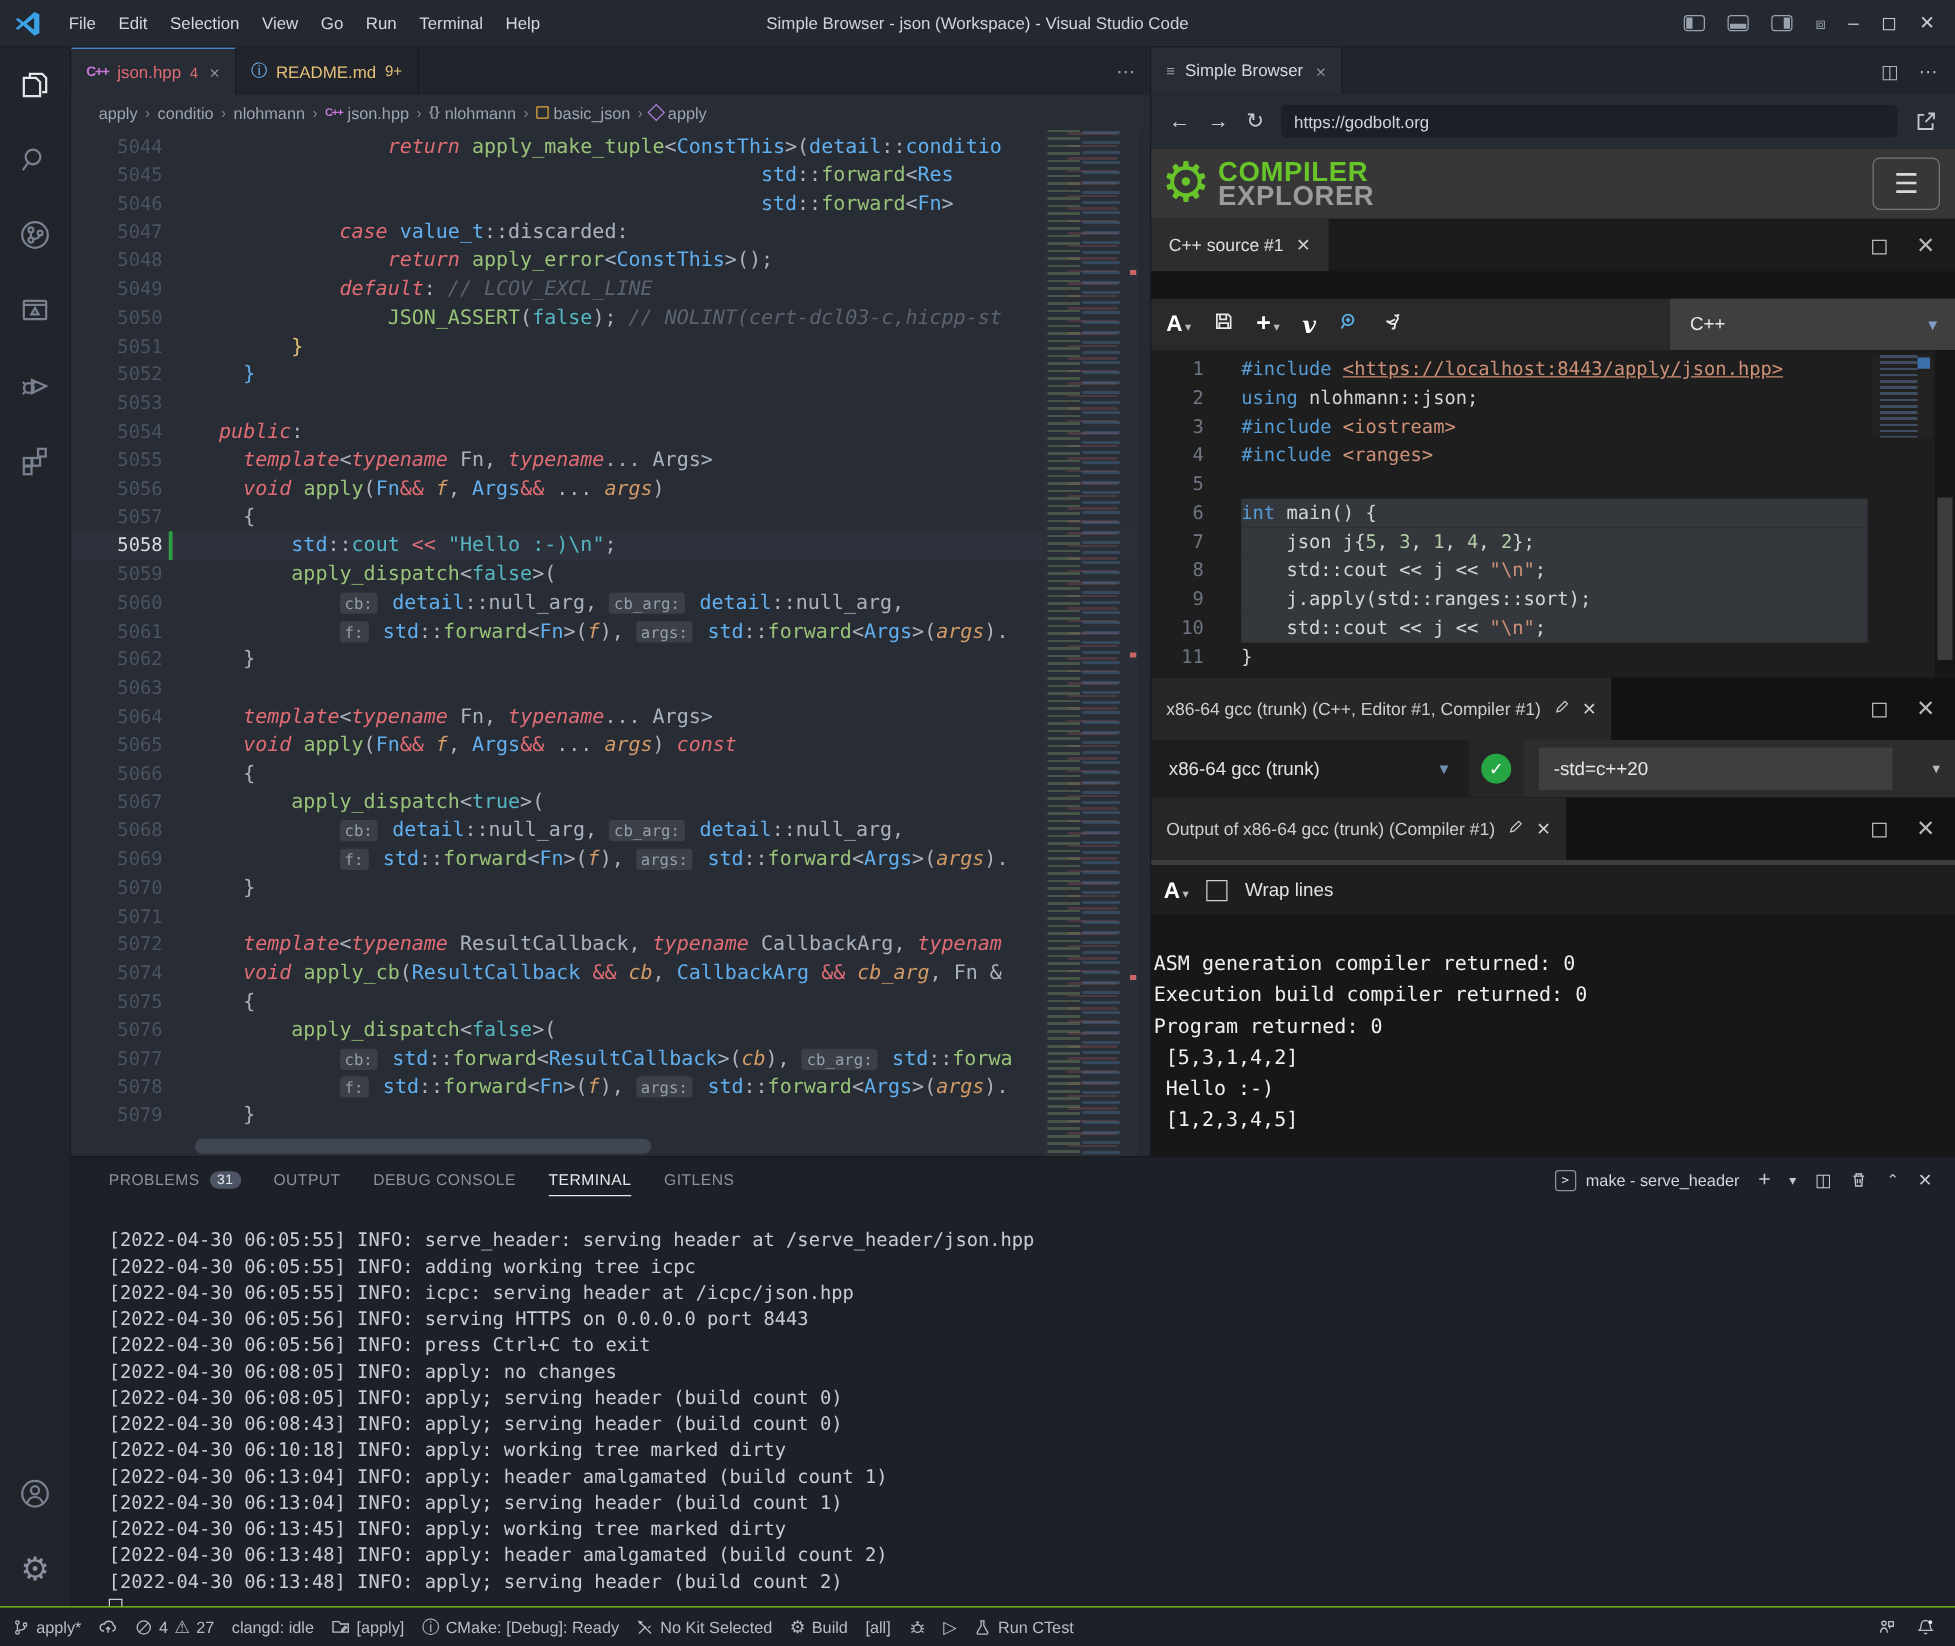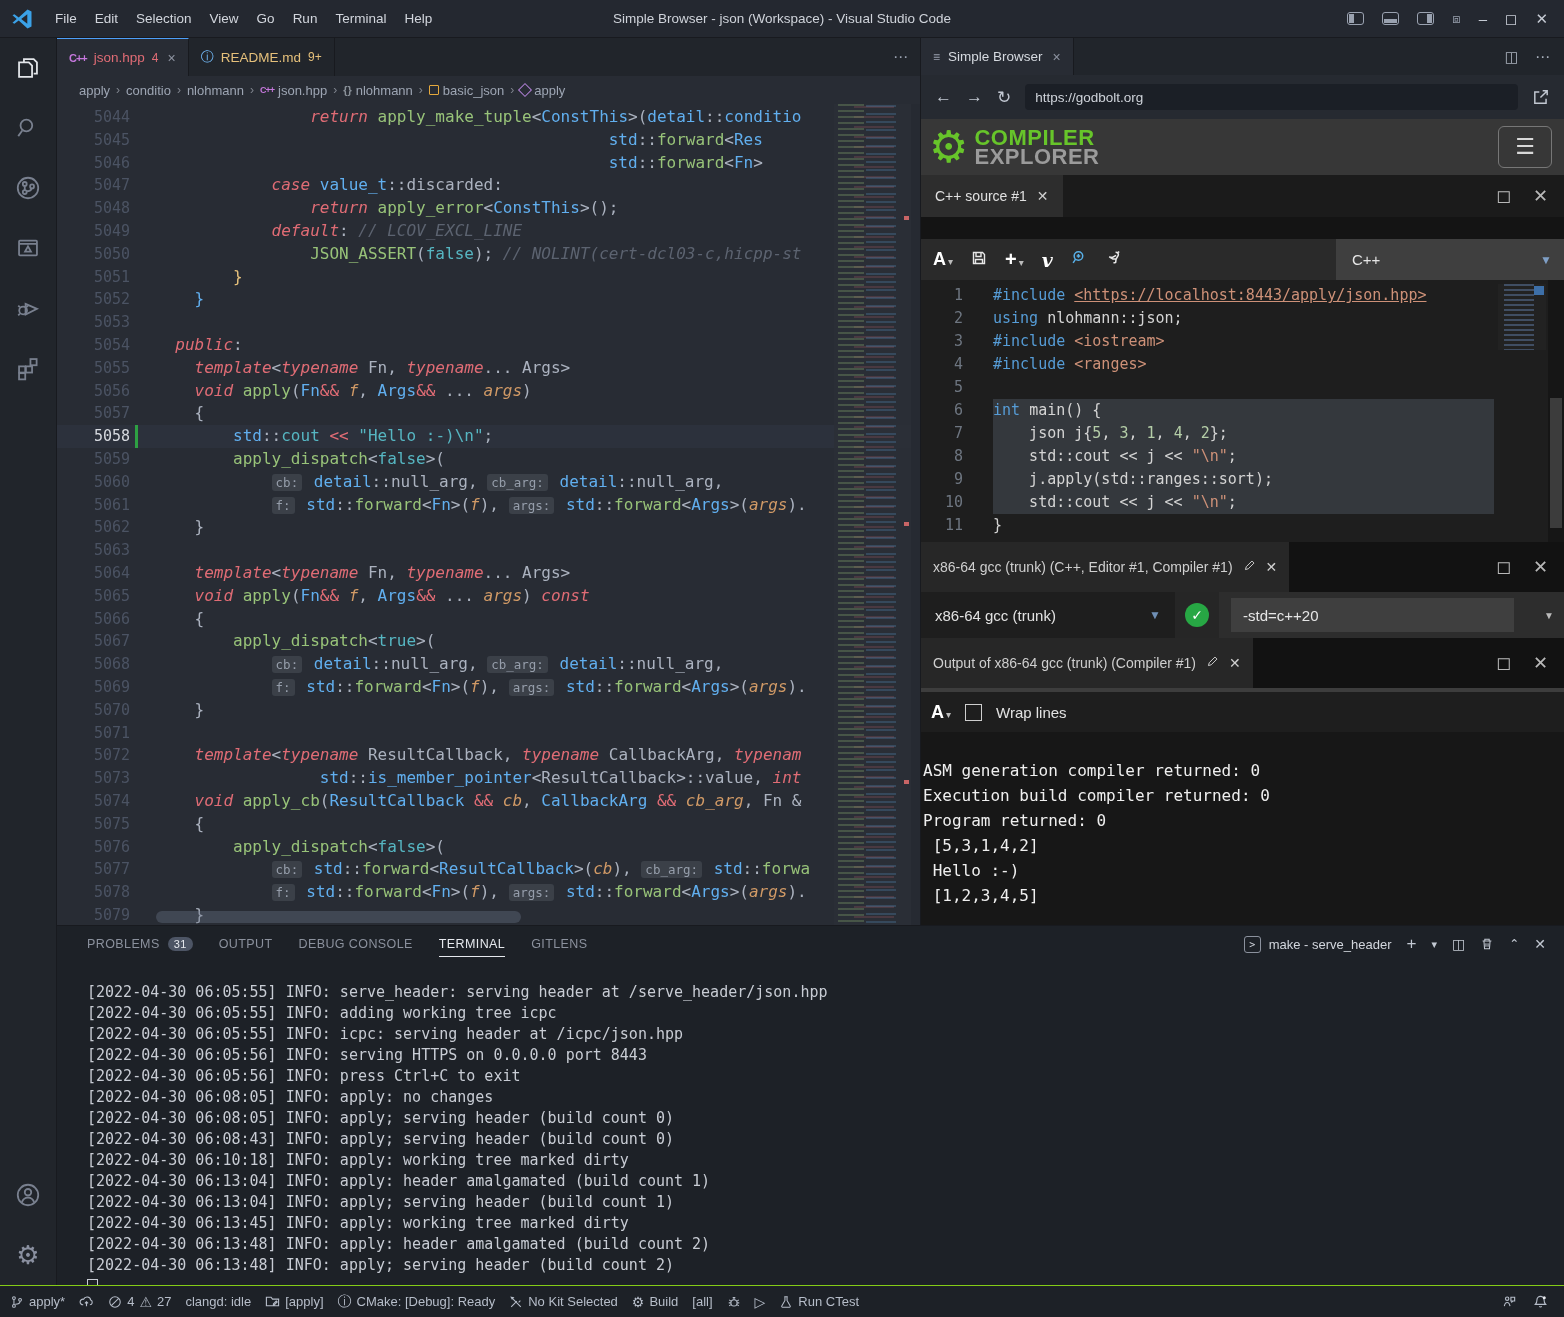--- a/index.html
+++ b/index.html
@@ -332,21 +332,20 @@
           <div class="code-line"><div class="ln">5063</div><div class="lt"></div></div>
           <div class="code-line"><div class="ln">5064</div><div class="lt"><span class="ws" style="width: calc(4ch);"></span><span class="kw">template</span><span class="pl">&lt;</span><span class="kw">typename</span><span class="pl"> Fn, </span><span class="kw">typename</span><span class="pl">... Args&gt;</span></div></div>
           <div class="code-line"><div class="ln">5065</div><div class="lt"><span class="ws" style="width: calc(4ch);"></span><span class="kw">void </span><span class="fn">apply</span><span class="pl">(</span><span class="ty">Fn</span><span class="op">&amp;&amp;</span><span class="pl"> </span><span class="pa">f</span><span class="pl">, </span><span class="ty">Args</span><span class="op">&amp;&amp;</span><span class="pl"> ... </span><span class="pa">args</span><span class="pl">) </span><span class="kw">const</span></div></div>
           <div class="code-line"><div class="ln">5066</div><div class="lt"><span class="ws" style="width: calc(4ch);"></span><span class="pl">{</span></div></div>
           <div class="code-line"><div class="ln">5067</div><div class="lt"><span class="ws" style="width: calc(8ch);"></span><span class="fn">apply_dispatch</span><span class="pl">&lt;</span><span class="cy">true</span><span class="pl">&gt;(</span></div></div>
           <div class="code-line"><div class="ln">5068</div><div class="lt"><span class="ws" style="width: calc(12ch);"></span><span class="hint">cb:</span><span class="pl"> </span><span class="ty">detail</span><span class="pl">::null_arg, </span><span class="hint">cb_arg:</span><span class="pl"> </span><span class="ty">detail</span><span class="pl">::null_arg,</span></div></div>
           <div class="code-line"><div class="ln">5069</div><div class="lt"><span class="ws" style="width: calc(12ch);"></span><span class="hint">f:</span><span class="pl"> </span><span class="ty">std</span><span class="pl">::</span><span class="fn">forward</span><span class="pl">&lt;</span><span class="ty">Fn</span><span class="pl">&gt;(</span><span class="pa">f</span><span class="pl">), </span><span class="hint">args:</span><span class="pl"> </span><span class="ty">std</span><span class="pl">::</span><span class="fn">forward</span><span class="pl">&lt;</span><span class="ty">Args</span><span class="pl">&gt;(</span><span class="pa">args</span><span class="pl">).</span></div></div>
           <div class="code-line"><div class="ln">5070</div><div class="lt"><span class="ws" style="width: calc(4ch);"></span><span class="pl">}</span></div></div>
           <div class="code-line"><div class="ln">5071</div><div class="lt"></div></div>
           <div class="code-line"><div class="ln">5072</div><div class="lt"><span class="ws" style="width: calc(4ch);"></span><span class="kw">template</span><span class="pl">&lt;</span><span class="kw">typename</span><span class="pl"> ResultCallback, </span><span class="kw">typename</span><span class="pl"> CallbackArg, </span><span class="kw">typenam</span></div></div>
-          <div class="code-line"><div class="ln">5073</div><div class="lt"><span class="ws" style="width: calc(17ch);"></span><span class="ty">std</span><span class="pl">::</span><span class="ty">is_member_pointer</span><span class="pl">&lt;ResultCallback&gt;::value, </span><span class="kw">int</span></div></div>
           <div class="code-line"><div class="ln">5074</div><div class="lt"><span class="ws" style="width: calc(4ch);"></span><span class="kw">void </span><span class="fn">apply_cb</span><span class="pl">(</span><span class="ty">ResultCallback</span><span class="pl"> </span><span class="op">&amp;&amp;</span><span class="pl"> </span><span class="pa">cb</span><span class="pl">, </span><span class="ty">CallbackArg</span><span class="pl"> </span><span class="op">&amp;&amp;</span><span class="pl"> </span><span class="pa">cb_arg</span><span class="pl">, Fn &amp;</span></div></div>
           <div class="code-line"><div class="ln">5075</div><div class="lt"><span class="ws" style="width: calc(4ch);"></span><span class="pl">{</span></div></div>
           <div class="code-line"><div class="ln">5076</div><div class="lt"><span class="ws" style="width: calc(8ch);"></span><span class="fn">apply_dispatch</span><span class="pl">&lt;</span><span class="cy">false</span><span class="pl">&gt;(</span></div></div>
           <div class="code-line"><div class="ln">5077</div><div class="lt"><span class="ws" style="width: calc(12ch);"></span><span class="hint">cb:</span><span class="pl"> </span><span class="ty">std</span><span class="pl">::</span><span class="fn">forward</span><span class="pl">&lt;</span><span class="ty">ResultCallback</span><span class="pl">&gt;(</span><span class="pa">cb</span><span class="pl">), </span><span class="hint">cb_arg:</span><span class="pl"> </span><span class="ty">std</span><span class="pl">::</span><span class="fn">forwa</span></div></div>
           <div class="code-line"><div class="ln">5078</div><div class="lt"><span class="ws" style="width: calc(12ch);"></span><span class="hint">f:</span><span class="pl"> </span><span class="ty">std</span><span class="pl">::</span><span class="fn">forward</span><span class="pl">&lt;</span><span class="ty">Fn</span><span class="pl">&gt;(</span><span class="pa">f</span><span class="pl">), </span><span class="hint">args:</span><span class="pl"> </span><span class="ty">std</span><span class="pl">::</span><span class="fn">forward</span><span class="pl">&lt;</span><span class="ty">Args</span><span class="pl">&gt;(</span><span class="pa">args</span><span class="pl">).</span></div></div>
           <div class="code-line"><div class="ln">5079</div><div class="lt"><span class="ws" style="width: calc(4ch);"></span><span class="pl">}</span></div></div>
         </div>
       <div class="minimap">
         <span class="mm-mark" style="top:112px"></span>
         <span class="mm-mark" style="top:418px"></span>

